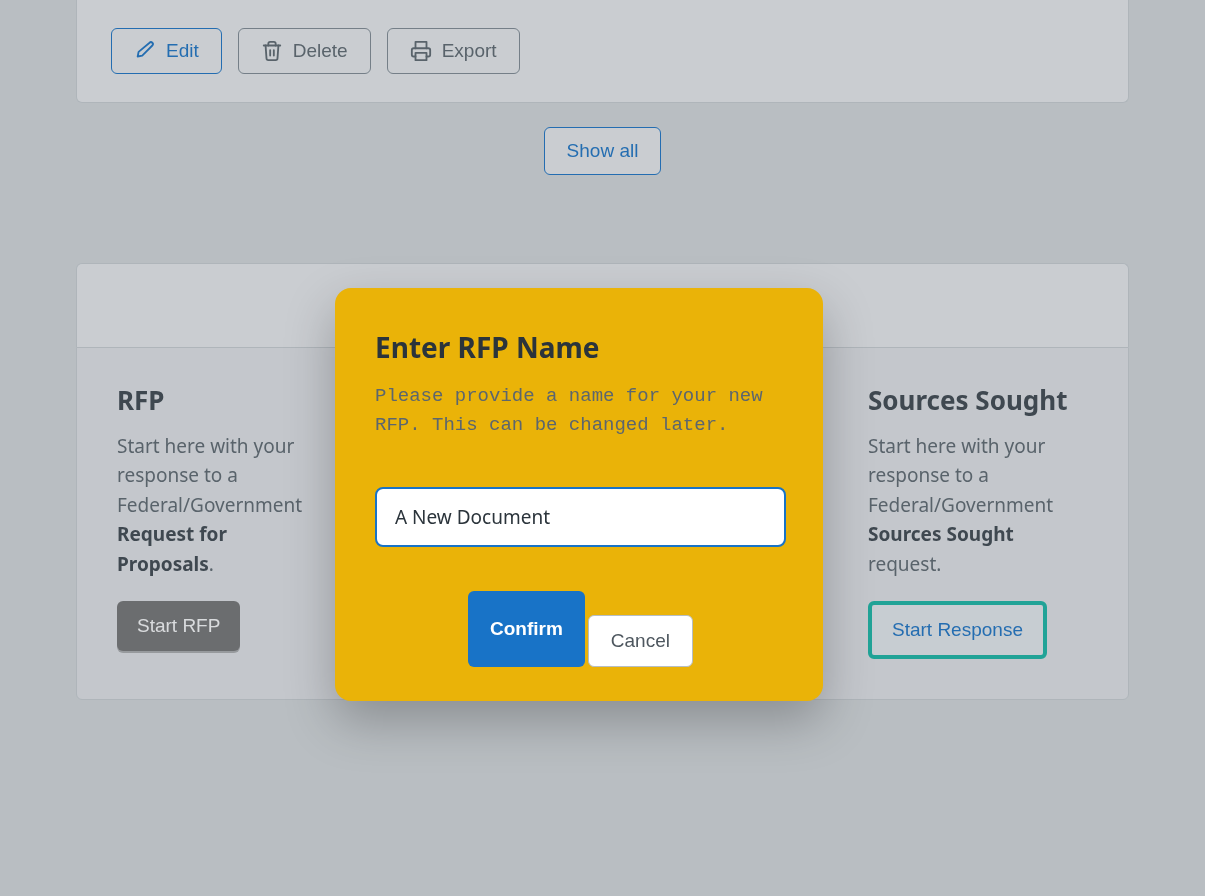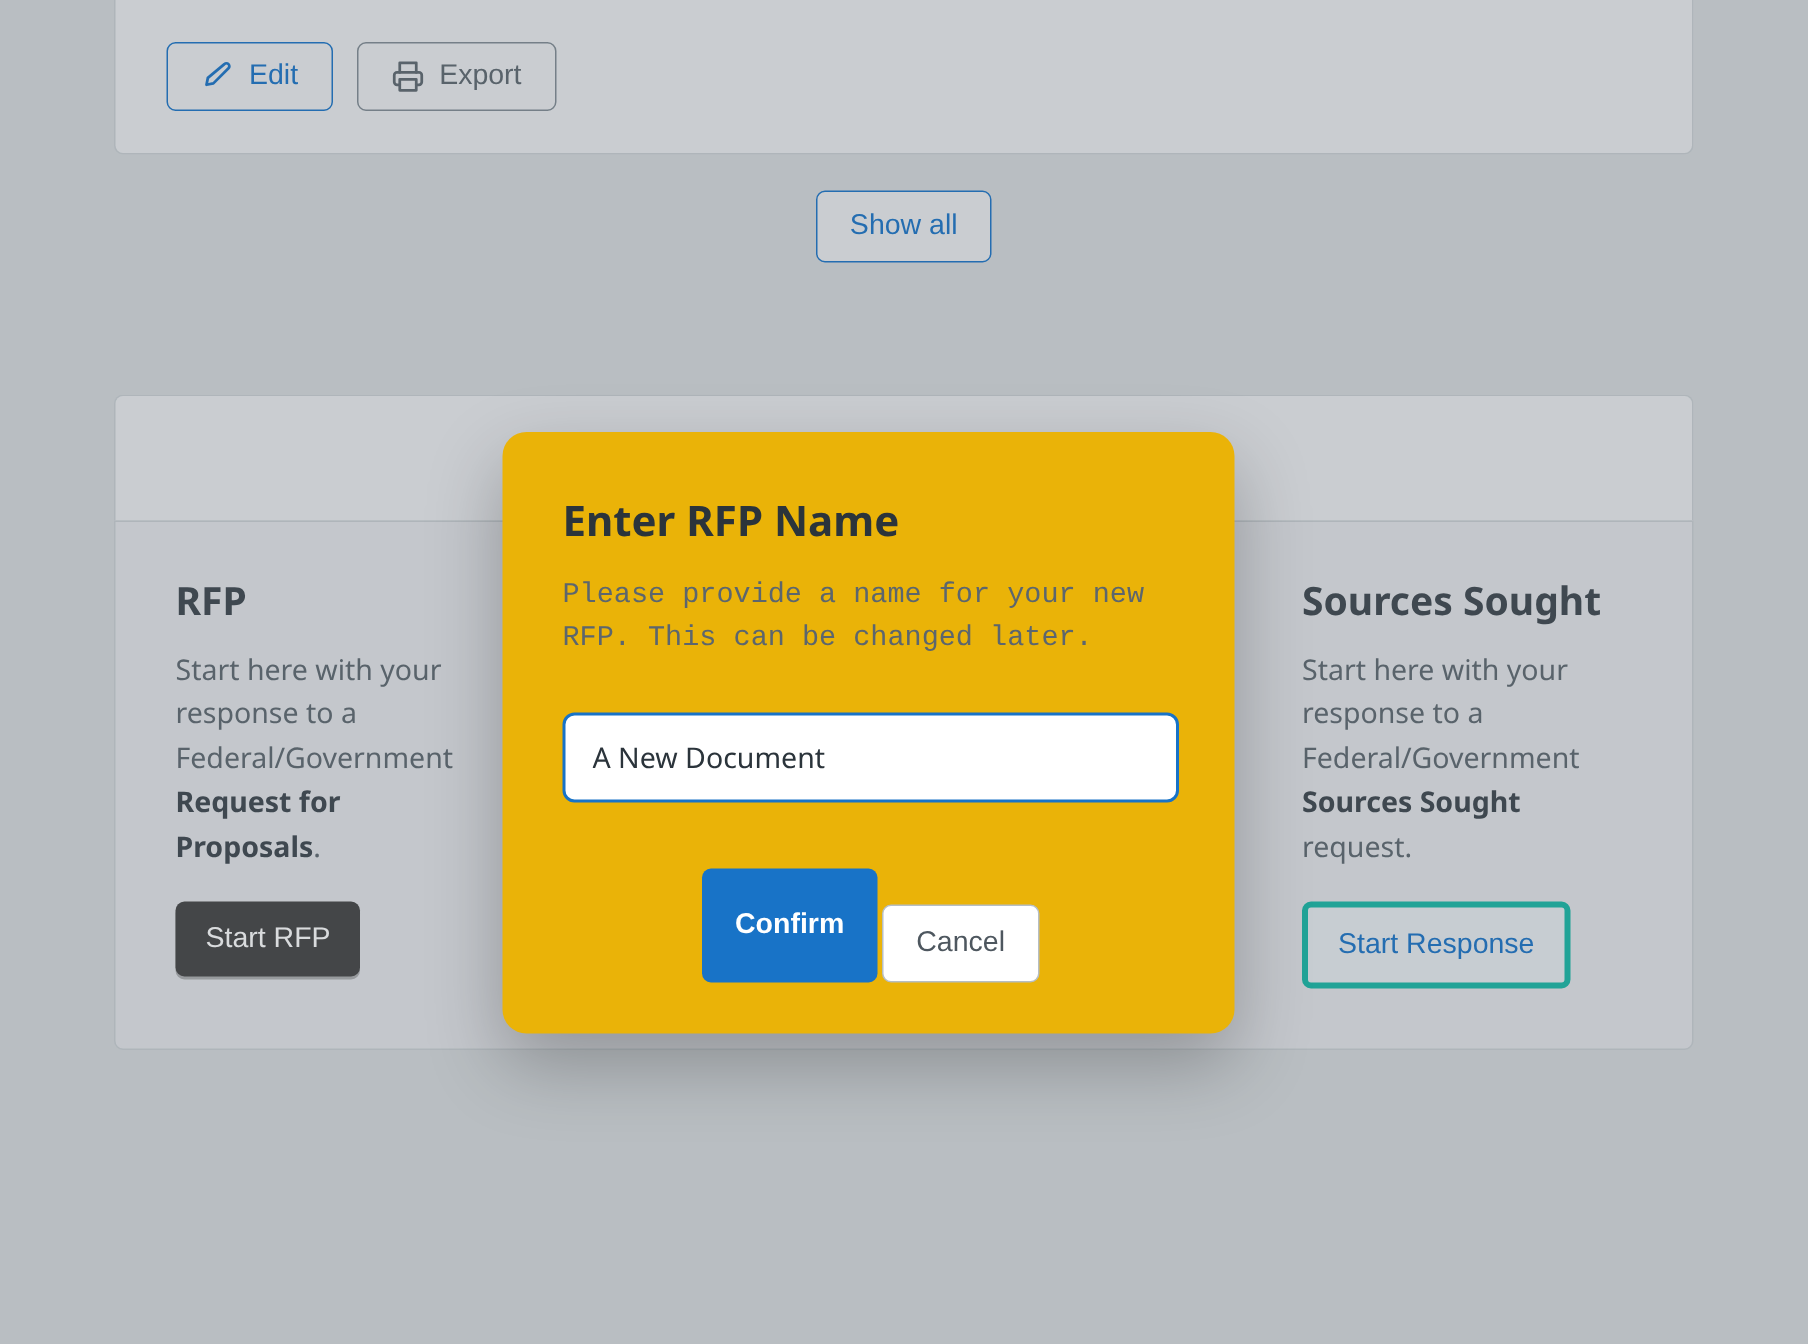--- a/index.html
+++ b/index.html
@@ -113,21 +113,21 @@
     .col-text {
       font-size: 19px;
       color: #5c666e;
       line-height: 1.55;
       margin-bottom: 22px;
     }
     .col-text strong { color: #3a434b; font-weight: 700; }
     .btn-solid {
       display: inline-block;
       padding: 14px 20px;
-      background: #404040;
+      background: #737373;
       color: #fff;
       font-size: 19px;
       border-radius: 6px;
       border: none;
       cursor: pointer;
       box-shadow: 0 2px 0 rgba(0,0,0,0.25);
     }
     .btn-outline-blue {
       display: inline-block;
       padding: 14px 20px;
@@ -172,20 +172,21 @@
     }
     .modal-input {
       width: 100%;
       padding: 15px 18px;
       font-size: 19px;
       color: #2b343b;
       border: 2px solid #1873c7;
       border-radius: 8px;
       outline: none;
       font-family: inherit;
+      margin-top: 12px;
     }
     .modal-actions {
       display: flex;
       gap: 3px;
       justify-content: center;
       margin-top: 44px;
     }
     .m-btn {
       padding: 14px 22px;
       font-size: 19px;
@@ -213,20 +214,32 @@
   <div class="doc-card">
     <div class="actions">
       <button class="btn primary">
         <span>
           <svg width="22" height="22" viewBox="0 0 24 24" fill="none" stroke="#1873c7" stroke-width="2" stroke-linecap="round" stroke-linejoin="round">
               <path d="M11 4H4a2 2 0 0 0-2 2v14a2 2 0 0 0 2 2h14a2 2 0 0 0 2-2v-7" style="display:none"></path>
               <path d="M17 3a2.1 2.1 0 0 1 3 3L9 17l-5 1 1-5Z"></path>
             </svg>
         </span>
         <span>Edit</span>
+      </button>
+      <button class="btn">
+        <span>
+          <svg width="22" height="22" viewBox="0 0 24 24" fill="none" stroke="#5c666e" stroke-width="2" stroke-linecap="round" stroke-linejoin="round">
+              <path d="M3 6h18"></path>
+              <path d="M8 6V4a2 2 0 0 1 2-2h4a2 2 0 0 1 2 2v2"></path>
+              <path d="M19 6l-1 14a2 2 0 0 1-2 2H8a2 2 0 0 1-2-2L5 6"></path>
+              <path d="M10 11v6"></path>
+              <path d="M14 11v6"></path>
+            </svg>
+        </span>
+        <span>Delete</span>
       </button>
       <button class="btn">
         <span>
           <svg width="22" height="22" viewBox="0 0 24 24" fill="none" stroke="#5c666e" stroke-width="2" stroke-linecap="round" stroke-linejoin="round">
               <path d="M6 9V2h12v7"></path>
               <path d="M6 18H4a2 2 0 0 1-2-2v-5a2 2 0 0 1 2-2h16a2 2 0 0 1 2 2v5a2 2 0 0 1-2 2h-2"></path>
               <rect x="6" y="14" width="12" height="8"></rect>
             </svg>
         </span>
         <span>Export</span>

